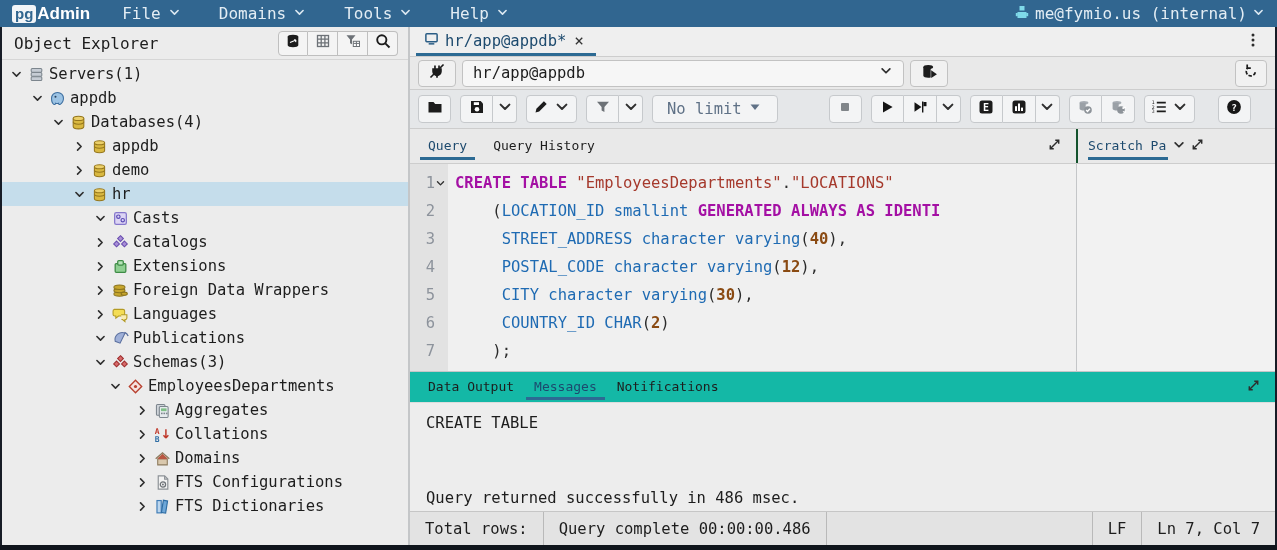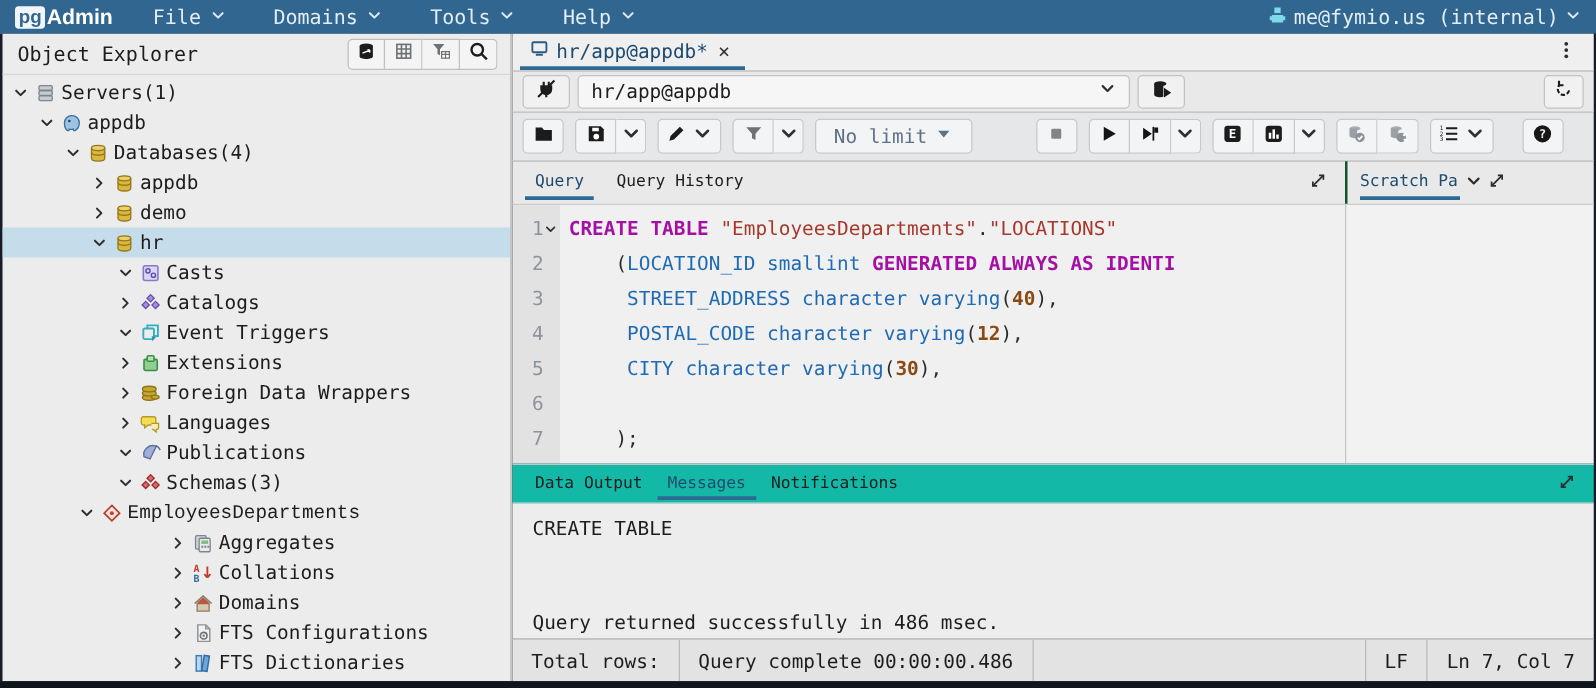--- a/index.html
+++ b/index.html
@@ -328,37 +328,20 @@
                   <path d="M4.3 6.7L7 9.4l-2.7 2.7-2.7-2.7z"></path>
                   <path d="M11.7 6.7l2.7 2.7-2.7 2.7L9 9.4z"></path>
                 </g>
               </svg>
             </span>
             <span class="tree-label">Catalogs</span>
           </div>
           <div class="tree-row" style="padding-left: 90px;">
             <span class="tree-arrow">
               <svg width="13" height="13" viewBox="0 0 16 16">
-                <path d="M3.6 5.6L8 10l4.4-4.4" fill="none" stroke="#2f2f2f" stroke-width="2" stroke-linecap="round" stroke-linejoin="round"></path>
-              </svg>
-            </span>
-            <span class="tree-ic">
-              <svg width="17" height="17" viewBox="0 0 16 16">
-                <g fill="none" stroke="#35aec4" stroke-width="1.4">
-                  <rect x="2.5" y="4.5" width="8" height="8" rx="1"></rect>
-                  <path d="M5.5 4.5V2.2h8v8h-2.2"></path>
-                </g>
-                <path d="M8.8 10.2l3.5 1.2-2 .9-.9 2z" fill="#2b93a6"></path>
-              </svg>
-            </span>
-            <span class="tree-label">Event Triggers</span>
-          </div>
-          <div class="tree-row" style="padding-left: 90px;">
-            <span class="tree-arrow">
-              <svg width="13" height="13" viewBox="0 0 16 16">
                 <path d="M5.6 3.6L10 8l-4.4 4.4" fill="none" stroke="#2f2f2f" stroke-width="2" stroke-linecap="round" stroke-linejoin="round"></path>
               </svg>
             </span>
             <span class="tree-ic">
               <svg width="17" height="17" viewBox="0 0 16 16">
                 <rect x="3" y="5.2" width="10" height="8.3" rx="1" fill="#8fcf92" stroke="#3e8c46" stroke-width="1.2"></rect>
                 <rect x="5.4" y="2.4" width="5.2" height="4.2" rx="1" fill="#b7e3b9" stroke="#3e8c46" stroke-width="1.2"></rect>
               </svg>
             </span>
             <span class="tree-label">Extensions</span>
@@ -419,21 +402,21 @@
               <svg width="17" height="17" viewBox="0 0 16 16">
                 <g fill="#d86a6a" stroke="#9e2f2f" stroke-width="1">
                   <path d="M8 1.6l2.7 2.7L8 7 5.3 4.3z"></path>
                   <path d="M4.3 6.7L7 9.4l-2.7 2.7-2.7-2.7z"></path>
                   <path d="M11.7 6.7l2.7 2.7-2.7 2.7L9 9.4z"></path>
                 </g>
               </svg>
             </span>
             <span class="tree-label">Schemas(3)</span>
           </div>
-          <div class="tree-row" style="padding-left: 59px; font-family: Liberation Mono, monospace;">
+          <div class="tree-row" style="padding-left: 105px;">
             <span class="tree-arrow">
               <svg width="13" height="13" viewBox="0 0 16 16">
                 <path d="M3.6 5.6L8 10l4.4-4.4" fill="none" stroke="#2f2f2f" stroke-width="2" stroke-linecap="round" stroke-linejoin="round"></path>
               </svg>
             </span>
             <span class="tree-ic">
               <svg width="17" height="17" viewBox="0 0 16 16">
                 <path d="M8 2.2L13.8 8 8 13.8 2.2 8z" fill="#f6e3e0" stroke="#b8402f" stroke-width="1.3"></path>
                 <circle cx="8" cy="8" r="1.5" fill="#b8402f"></circle>
               </svg>
@@ -756,21 +739,21 @@
 
       <div class="editors">
         <div class="code-editor" id="code">
             <div class="code-line"><span class="ln"><span class="n">1</span><span class="fold"><svg width="11" height="11" viewBox="0 0 16 16">
                     <path d="M3.6 5.6L8 10l4.4-4.4" fill="none" stroke="#2f2f2f" stroke-width="2" stroke-linecap="round" stroke-linejoin="round"></path>
                   </svg></span></span><span class="code-text"><span class="tk-kw">CREATE TABLE</span><span class="tk-p"> </span><span class="tk-str">"EmployeesDepartments"</span><span class="tk-p">.</span><span class="tk-str">"LOCATIONS"</span></span></div>
             <div class="code-line"><span class="ln"><span class="n">2</span><span class="fold"></span></span><span class="code-text"><span class="tk-p">    (</span><span class="tk-id">LOCATION_ID</span><span class="tk-p"> </span><span class="tk-id">smallint</span><span class="tk-p"> </span><span class="tk-kw">GENERATED ALWAYS AS IDENTI</span></span></div>
             <div class="code-line"><span class="ln"><span class="n">3</span><span class="fold"></span></span><span class="code-text"><span class="tk-p">     </span><span class="tk-id">STREET_ADDRESS</span><span class="tk-p"> </span><span class="tk-id">character</span><span class="tk-p"> </span><span class="tk-id">varying</span><span class="tk-p">(</span><span class="tk-num">40</span><span class="tk-p">),</span></span></div>
             <div class="code-line"><span class="ln"><span class="n">4</span><span class="fold"></span></span><span class="code-text"><span class="tk-p">     </span><span class="tk-id">POSTAL_CODE</span><span class="tk-p"> </span><span class="tk-id">character</span><span class="tk-p"> </span><span class="tk-id">varying</span><span class="tk-p">(</span><span class="tk-num">12</span><span class="tk-p">),</span></span></div>
             <div class="code-line"><span class="ln"><span class="n">5</span><span class="fold"></span></span><span class="code-text"><span class="tk-p">     </span><span class="tk-id">CITY</span><span class="tk-p"> </span><span class="tk-id">character</span><span class="tk-p"> </span><span class="tk-id">varying</span><span class="tk-p">(</span><span class="tk-num">30</span><span class="tk-p">),</span></span></div>
-            <div class="code-line"><span class="ln"><span class="n">6</span><span class="fold"></span></span></div>
+            <div class="code-line"><span class="ln"><span class="n">6</span><span class="fold"></span></span><span class="code-text"><span class="tk-p">     </span><span class="tk-id">COUNTRY_ID</span><span class="tk-p"> </span><span class="tk-id">CHAR</span><span class="tk-p">(</span><span class="tk-num">2</span><span class="tk-p">)</span></span></div>
             <div class="code-line"><span class="ln"><span class="n">7</span><span class="fold"></span></span><span class="code-text"><span class="tk-p">    );</span></span></div>
           </div>
         <div class="scratch-body"></div>
       </div>
 
       <div class="outtabs">
         <span class="ptab">Data Output</span>
         <span class="ptab active">Messages</span>
         <span class="ptab">Notifications</span>
         <span class="expand-btn"><svg width="15" height="15" viewBox="0 0 16 16">

